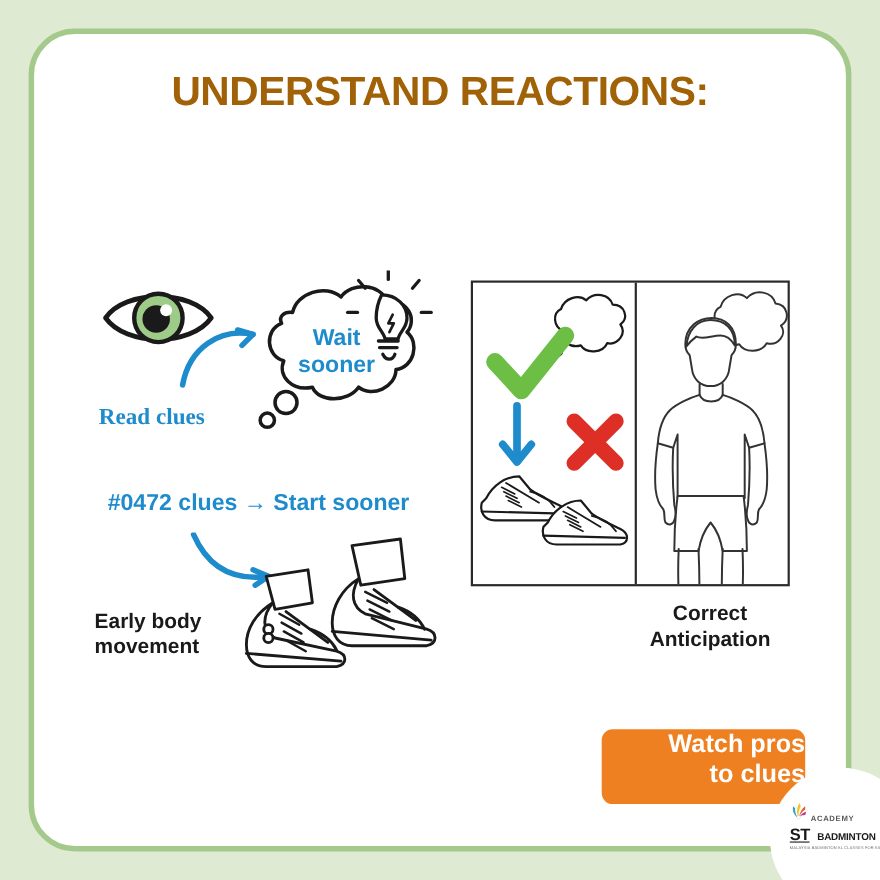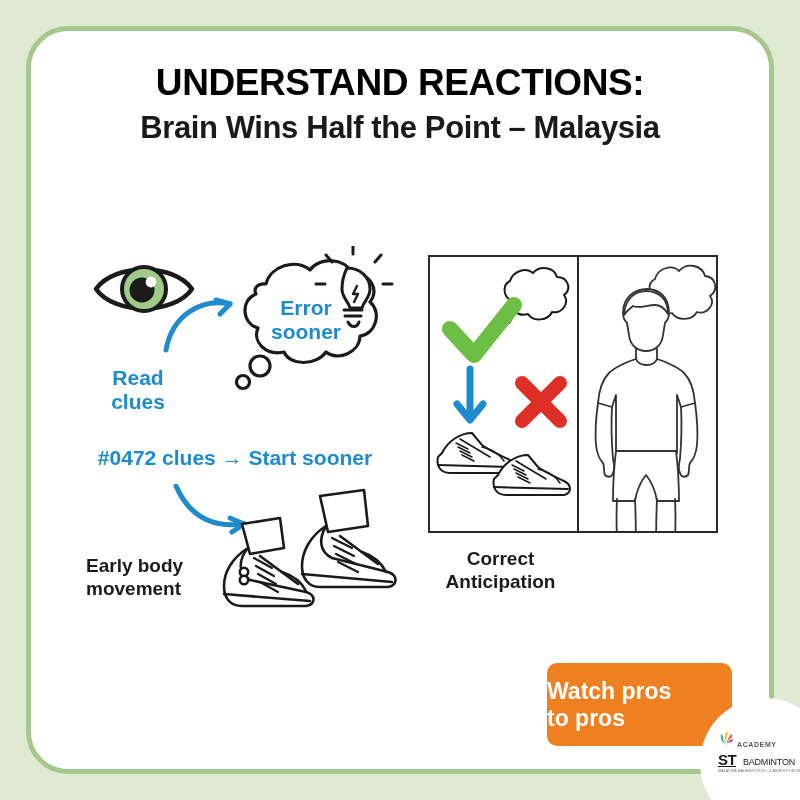--- a/index.html
+++ b/index.html
@@ -40,21 +40,21 @@
   .title-block {
     position: absolute;
     left: 60px;
     top: 62px;
     width: 680px;
     text-align: center;
   }
   .title-line1 {
     font-size: 37px;
     font-weight: bold;
-    color: #000000;
+    color: #a16207;
     letter-spacing: -0.4px;
     line-height: 1.12;
     white-space: nowrap;
   }
   .title-line2 {
     font-size: 31px;
     font-weight: bold;
     color: #1a1a1a;
     letter-spacing: -0.4px;
     line-height: 1.2;
@@ -104,20 +104,21 @@
   .read-clues {
     position: absolute;
     left: 24px;
     top: 128px;
     width: 104px;
     text-align: center;
     font-size: 21px;
     font-weight: bold;
     color: #1e8bcd;
     line-height: 1.15;
+    font-family: Liberation Serif, serif;
   }
 
   .formula {
     position: absolute;
     left: 0px;
     top: 208px;
     width: 346px;
     text-align: center;
     font-size: 21px;
     font-weight: bold;
@@ -177,40 +178,41 @@
   }
   .panel-left  { left: 0;     width: 147px; }
   .panel-right { left: 149px; width: 139px; }
 
   .captions {
     position: absolute;
     left: 428px;
     top: 548px;
     width: 290px;
     display: flex;
+    justify-content: flex-end;
   }
   .caption {
     width: 50%;
     text-align: center;
     font-size: 19px;
     font-weight: bold;
     color: #1a1a1a;
     line-height: 1.2;
   }
 
   
   .cta {
     position: absolute;
     left: 547px;
     top: 663px;
     width: 185px;
-    padding: 15px 0 14px;
+    padding: 0 0 14px;
     background: #ef8022;
     border-radius: 10px;
-    text-align: left;
+    text-align: right;
     font-size: 23px;
     font-weight: bold;
     color: #ffffff;
     line-height: 1.18;
     box-sizing: border-box;
   }
 
   
   .logo-badge {
     position: absolute;
@@ -248,21 +250,21 @@
   }
   .logo-st {
     font-size: 15px;
     font-weight: bold;
     color: #1a1a1a;
     letter-spacing: -0.6px;
     text-decoration: underline;
   }
   .logo-badminton {
     font-size: 9px;
-    font-weight: normal;
+    font-weight: bold;
     color: #1a1a1a;
     letter-spacing: -0.2px;
     margin-left: 7px;
   }
   .logo-tag {
     font-size: 3.6px;
     color: #6a6a6a;
     letter-spacing: 0.15px;
     margin-top: 1px;
     white-space: nowrap;
@@ -270,21 +272,20 @@
 </style>
 </head>
 <body>
 
 <div id="poster">
 
   <div class="frame"></div>
 
   <div class="title-block">
     <div class="title-line1">UNDERSTAND REACTIONS:</div>
-    <div class="title-line2">Brain Wins Half the Point – Malaysia</div>
   </div>
 
   <div class="left-col">
 
     <div class="eye-icon">
       <svg width="104" height="66" viewBox="0 0 104 66">
         <path d="M4 33 C 22 7, 82 7, 100 33 C 82 59, 22 59, 4 33 Z" fill="#ffffff" stroke="#1a1a1a" stroke-width="4.5" stroke-linejoin="round"></path>
         <circle cx="52" cy="33" r="22" fill="#9ecb88" stroke="#1a1a1a" stroke-width="4"></circle>
         <circle cx="50" cy="34" r="12.5" fill="#1a1a1a"></circle>
         <circle cx="59" cy="26" r="5.4" fill="#ffffff"></circle>
@@ -322,21 +323,21 @@
           <path d="M137 40 L 133 48 L 138 48 L 134 56" fill="none" stroke-width="2.4"></path>
         </g>
         <g stroke="#1a1a1a" stroke-width="3" stroke-linecap="round">
           <line x1="133" y1="8" x2="133" y2="0"></line>
           <line x1="112" y1="16" x2="106" y2="9"></line>
           <line x1="155" y1="16" x2="161" y2="9"></line>
           <line x1="105" y1="38" x2="96" y2="38"></line>
           <line x1="163" y1="38" x2="172" y2="38"></line>
         </g>
       </svg>
-      <div class="bubble-text">Error sooner</div>
+      <div class="bubble-text">Wait sooner</div>
     </div>
 
     <div class="read-clues">Read clues</div>
 
     <div class="formula">#0472 clues → Start sooner</div>
 
     <div class="arrow-to-shoes">
       <svg width="86" height="52" viewBox="0 0 86 52">
         <path d="M4 2 C 18 34, 42 44, 72 40" fill="none" stroke="#1e8bcd" stroke-width="5" stroke-linecap="round"></path>
         <path d="M72 40 L 58 34 M72 40 L 60 48" fill="none" stroke="#1e8bcd" stroke-width="5" stroke-linecap="round"></path>
@@ -469,21 +470,21 @@
       </svg>
     </div>
   </div>
 
   <div class="captions">
     <div class="caption">Correct Anticipation</div>
   </div>
 
   <div class="cta">
     <div>Watch pros</div>
-    <div>to pros</div>
+    <div>to clues</div>
   </div>
 
   <div class="logo-badge">
     <div class="logo-inner">
       <div class="logo-row1">
         <span>
           <svg width="16" height="16" viewBox="0 0 16 16">
             <g stroke-width="0">
               <path d="M8 15 C 5 13, 3 10, 3 7 L 5 8 C 5 11, 6 13, 8 15 Z" fill="#7fbf3f"></path>
               <path d="M8 15 C 4 12, 2 8, 3 4 L 5 6 C 4 9, 6 13, 8 15 Z" fill="#2ea3dd"></path>

